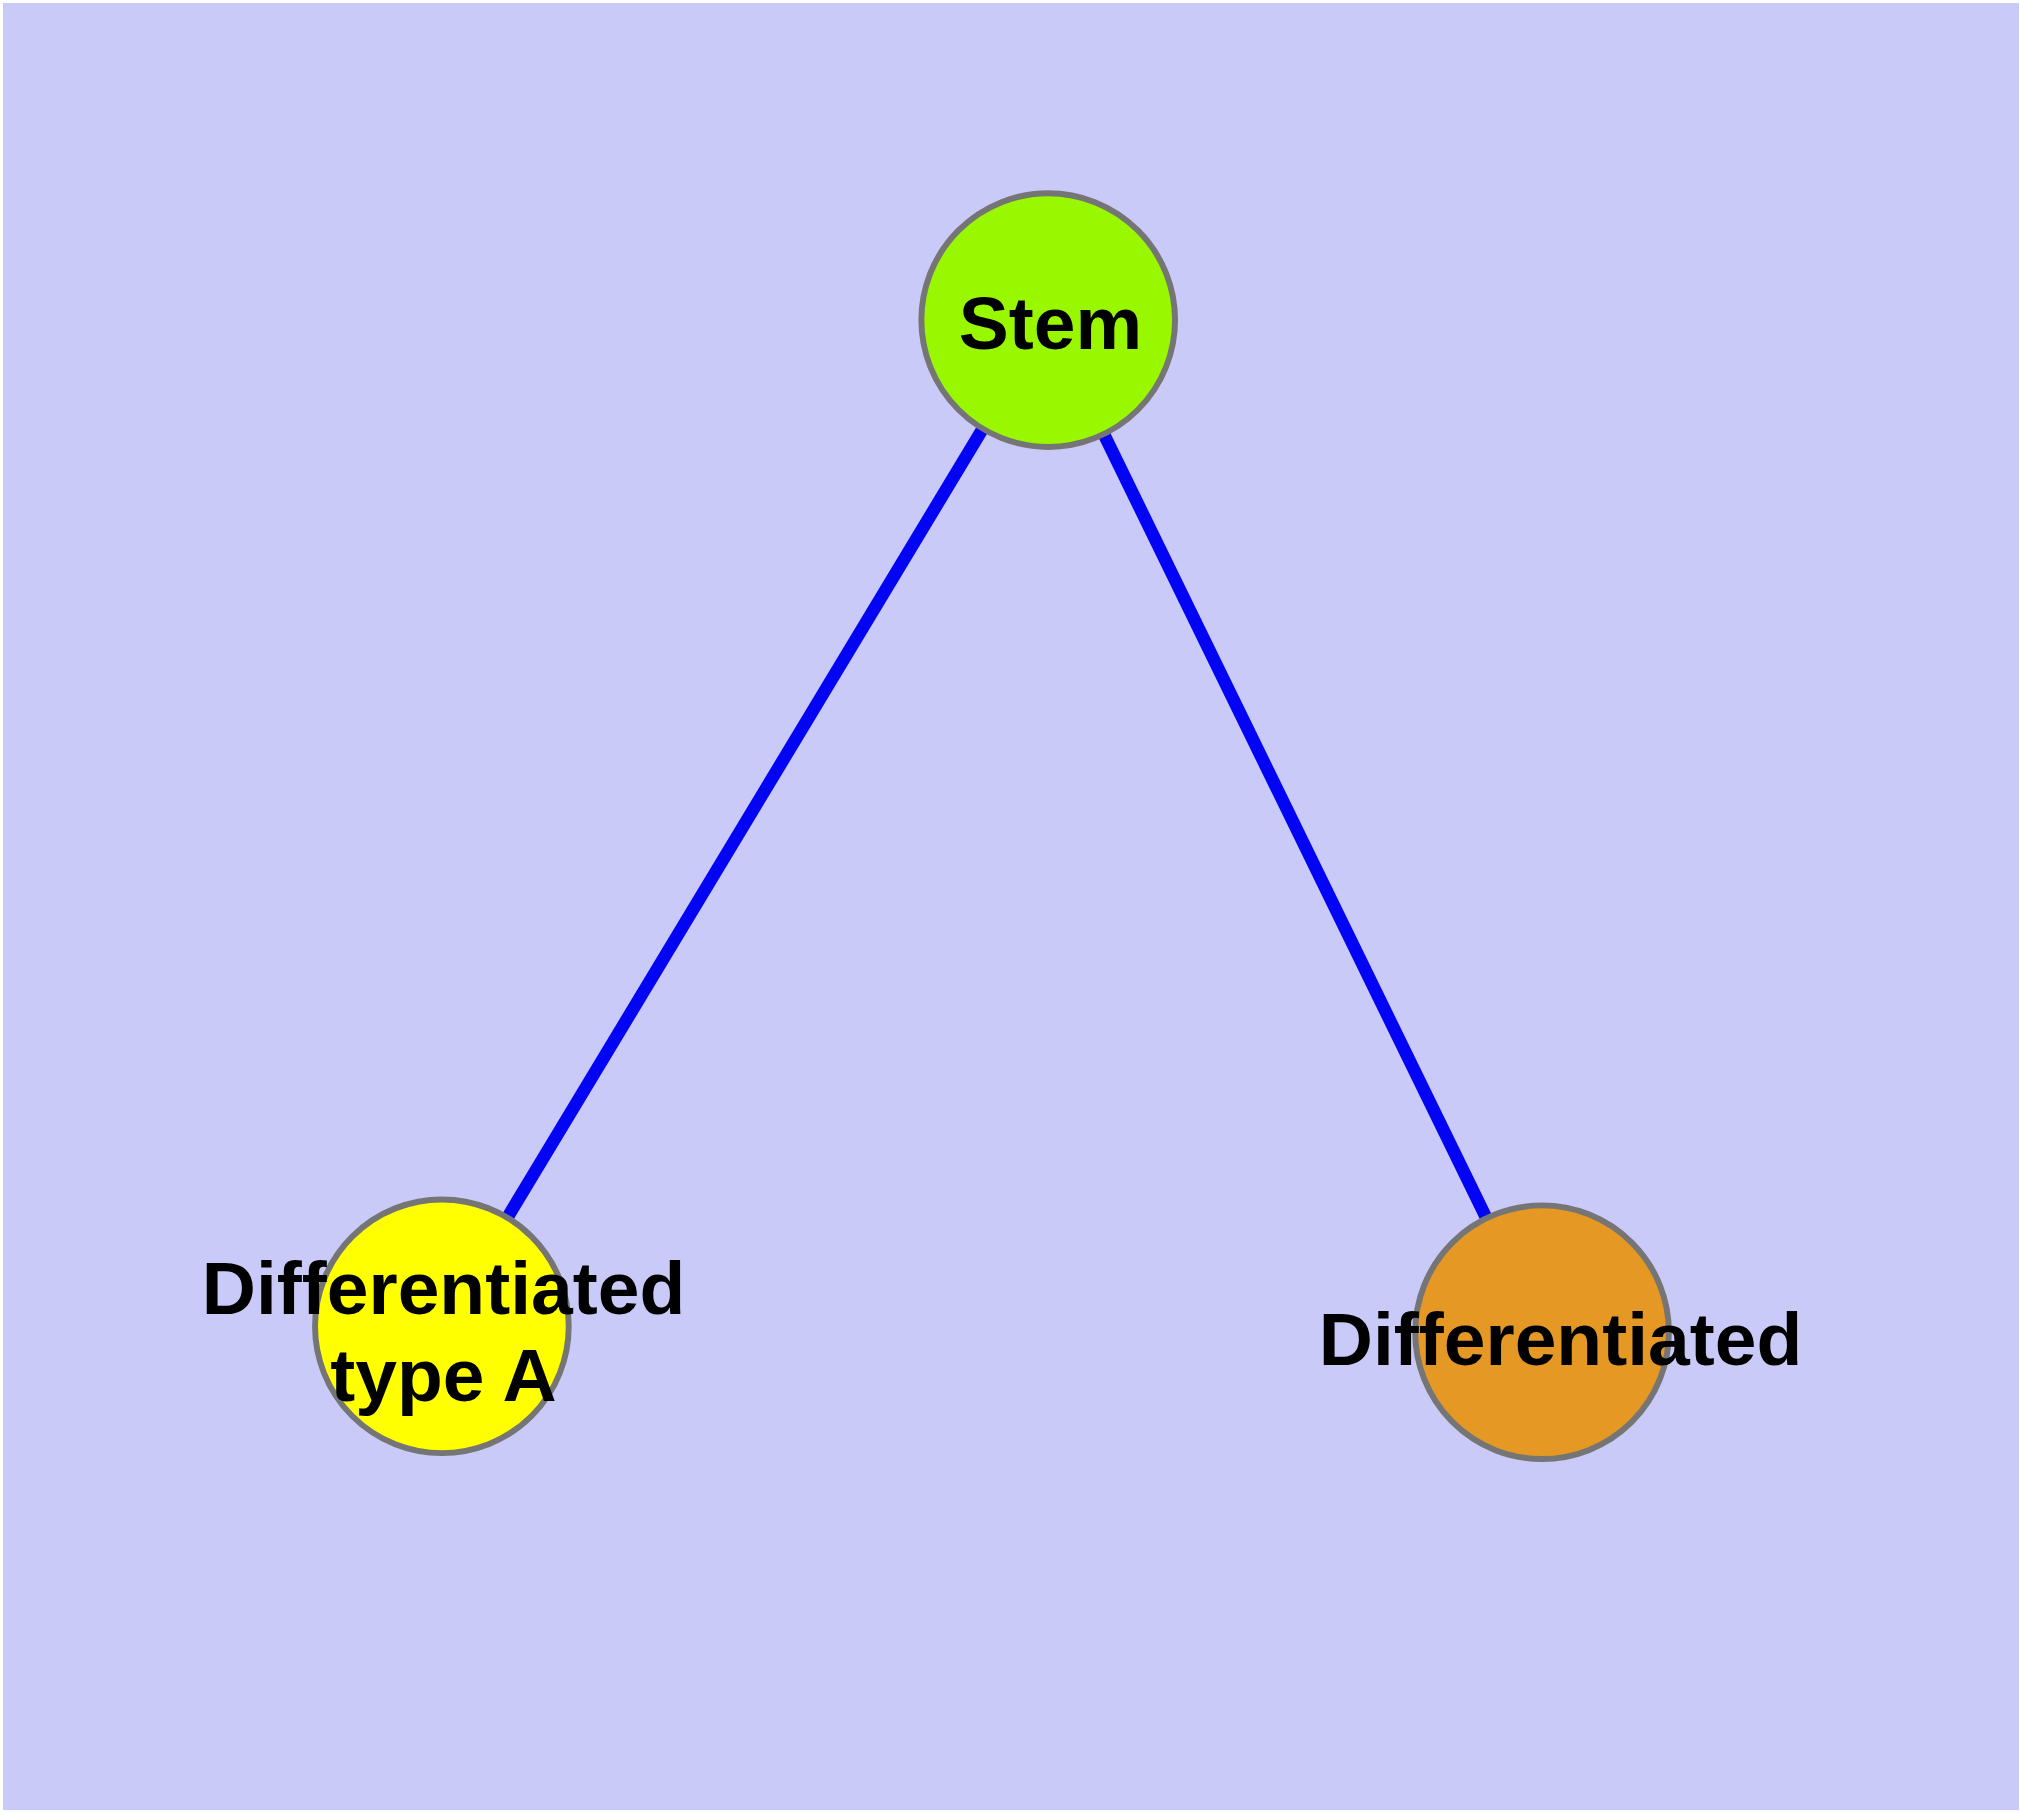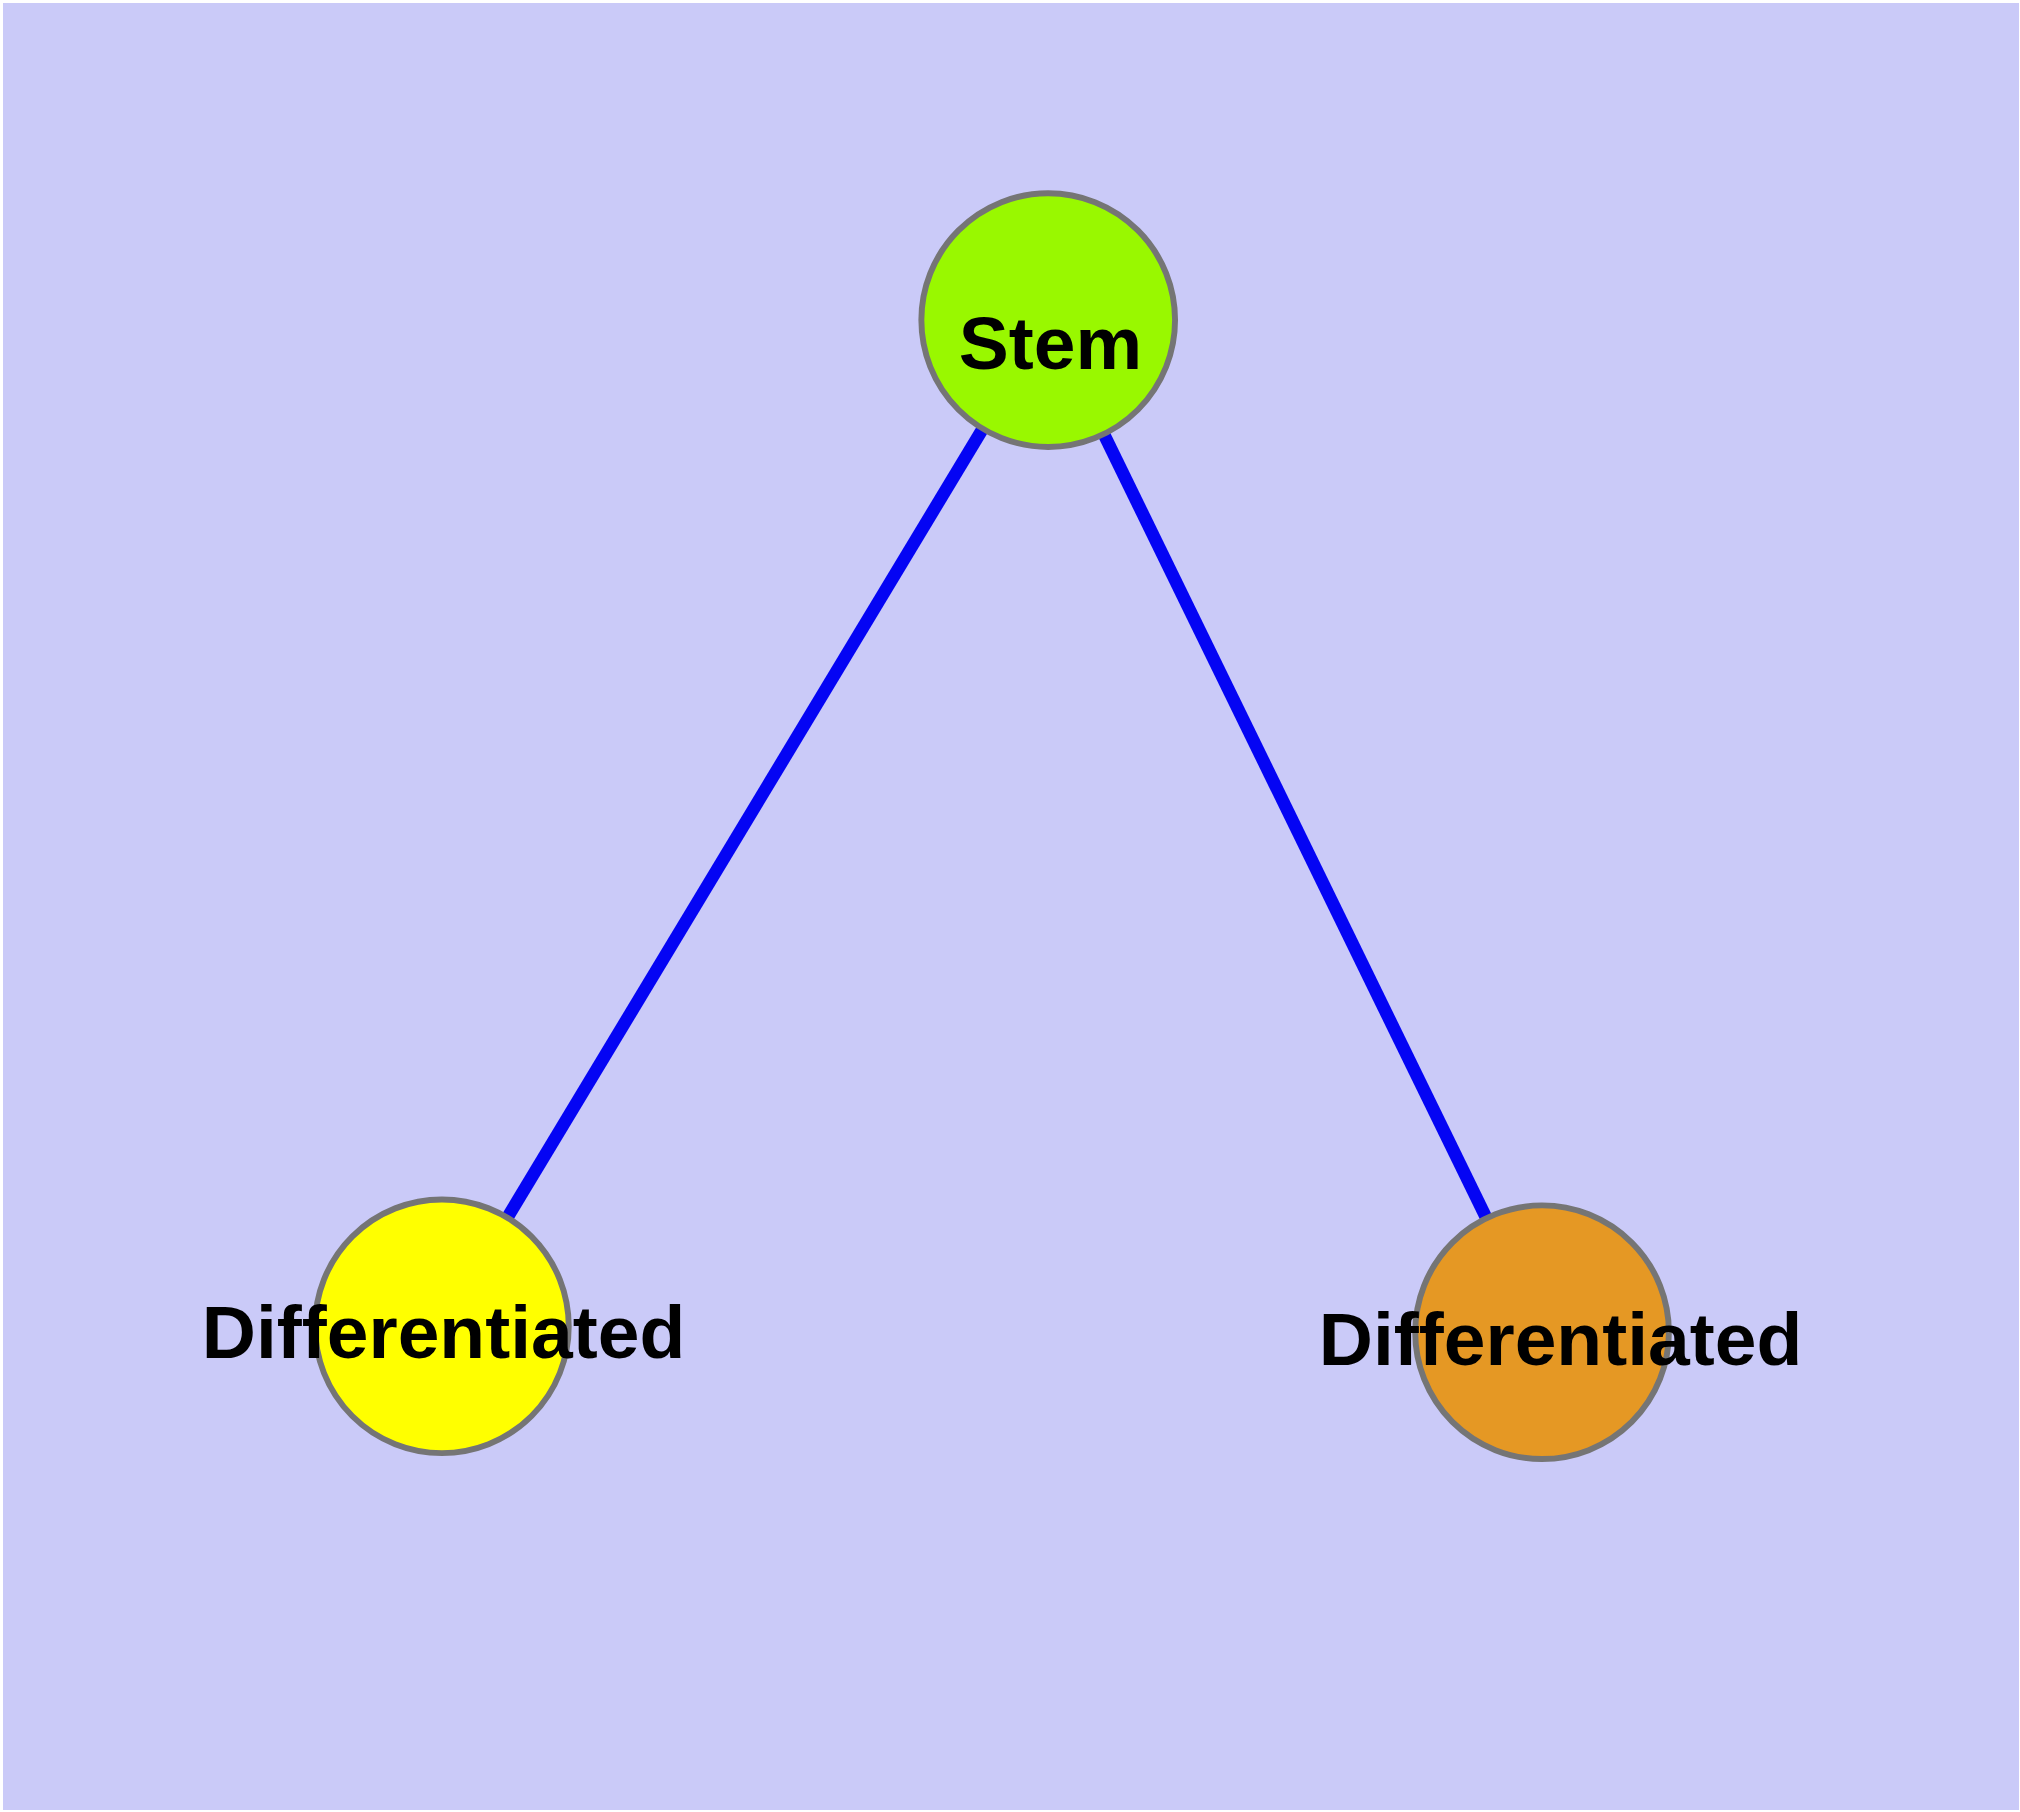--- a/index.html
+++ b/index.html
@@ -36,21 +36,21 @@
     transform: translate(-50%, -50%);
     text-align: center;
     font-weight: bold;
     color: #000000;
     font-size: 75px;
     line-height: 87px;
     white-space: nowrap;
     letter-spacing: 0px;
   }
   .node-label .label-line { display: block; text-align: center; }
-  .stem-label   { left: 1048px; top: 320px; margin-top: 20px; }
+  .stem-label   { left: 1048px; top: 320px; }
   .type-a-label { left: 441px;  top: 1329px; }
   .type-b-label { left: 1558px; top: 1336px; }
 </style>
 </head>
 <body>
 
 <div class="frame">
   <div class="canvas" style="background:#CACAF8;">
 
     <svg class="graph-svg" viewBox="0 0 2384 2138" preserveAspectRatio="none">
@@ -63,20 +63,21 @@
 
       <circle cx="519" cy="1565" r="150" stroke-width="7" fill="#FFFF00" stroke="#757575"></circle>
 
       <circle cx="1820" cy="1572" r="150" stroke-width="7" fill="#E59824" stroke="#757575"></circle>
     </svg>
 
     <div class="node-label stem-label">Stem</div>
 
     <div class="node-label type-a-label">
       <span class="label-line">Differentiated</span>
+      <span class="label-line">type A</span>
     </div>
 
     <div class="node-label type-b-label">
       <span class="label-line">Differentiated</span>
     </div>
 
   </div>
 </div>
 
 

